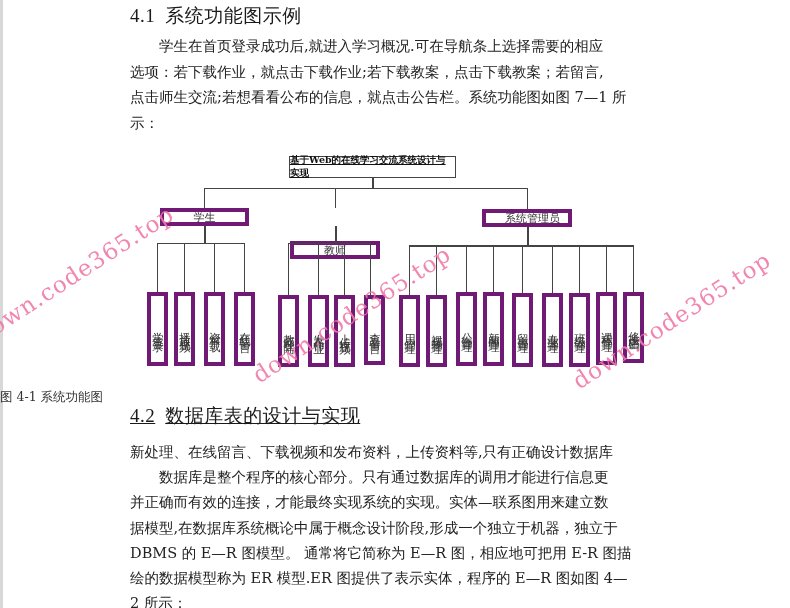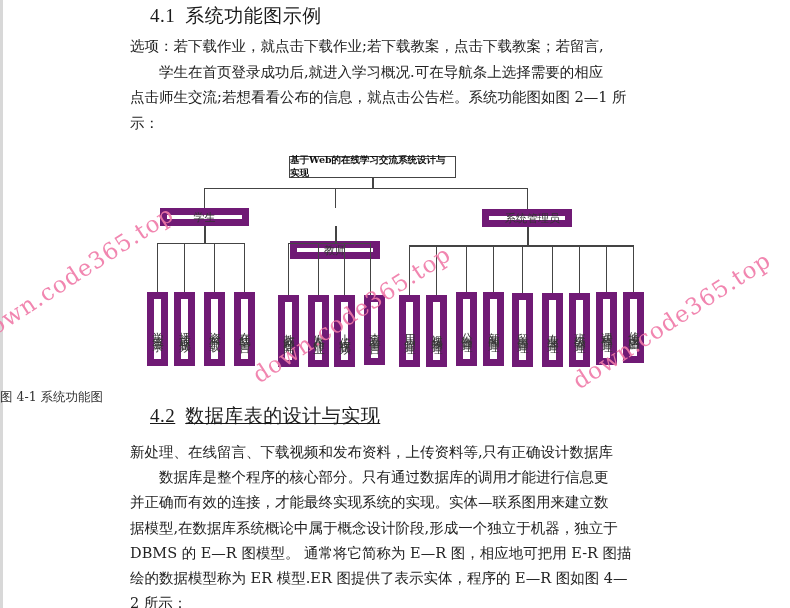--- a/index.html
+++ b/index.html
@@ -1,45 +1,45 @@
 <!DOCTYPE html>
 <html><head>
 <meta charset="utf-8">
 <style>
   html, body { margin:0; padding:0; }
   body { width:790px; height:608px; background:#fff; position:relative; overflow:hidden;
          font-family:"DejaVu Serif","Liberation Serif",serif; color:#222; }
   .leftedge { position:absolute; left:0; top:0; width:3px; height:608px; background:#d8d8d8; }
   .h { position:absolute; font-family:"DejaVu Sans","Liberation Sans",sans-serif; font-size:19px; color:#1a1a1a; letter-spacing:0.5px; }
-  .h .num { font-family:"Liberation Serif",serif; margin-right:10px;margin-left:20px; }
+  .h .num { font-family:"Liberation Serif",serif; margin-right:10px; }
   .p { position:absolute; left:130px; width:510px; font-size:14.5px; line-height:25.6px; color:#222; }
   .line { display:block; white-space:nowrap; height:25.6px; }
   .caption { position:absolute; left:0; width:790px; top:377px; font-size:12.5px; color:#333;margin-top:12px; }
-  .box { position:absolute; border:7px solid #701a75; background:#fff; box-sizing:border-box;
+  .box { position:absolute; border:4px solid #701a75; background:#fff; box-sizing:border-box;
          display:flex; align-items:center; justify-content:center; font-size:11px; color:#333; }
-  .root { font-weight:bold; font-size:9.5px; color:#111; border:1.4px solid #444; }
+  .root { font-weight:bold; font-size:9.5px; color:#111; border:1.4px solid #444;text-decoration:underline; }
   .vbox { flex-direction:column; font-size:11.5px; line-height:15px; }
   .vbox span { display:block; }
   .ln { position:absolute; background:#444; }
   .wm { position:absolute; color:#f07aa8; font-family:"DejaVu Serif",serif; font-size:23px;
         letter-spacing:1px; transform:rotate(-33deg); transform-origin:left bottom; white-space:nowrap; opacity:0.9; }
 </style>
 </head>
 <body>
 
 <div class="leftedge"></div>
 
 <div class="h" style="left:130px; top:3px;">
   <span class="num">4.1</span><span>系统功能图示例</span>
 </div>
 
 <div class="p" style="top:34px;">
+  <span class="line">　　学生在首页登录成功后,就进入学习概况.可在导航条上选择需要的相应</span>
   <span class="line">选项：若下载作业，就点击下载作业;若下载教案，点击下载教案；若留言,</span>
-  <span class="line">　　学生在首页登录成功后,就进入学习概况.可在导航条上选择需要的相应</span>
-  <span class="line">点击师生交流;若想看看公布的信息，就点击公告栏。系统功能图如图 2—1 所</span>
+  <span class="line">点击师生交流;若想看看公布的信息，就点击公告栏。系统功能图如图 7—1 所</span>
   <span class="line">示：</span>
 </div>
 
 <div>
 
   <div class="box root" style="left:289px; top:156px; width:167px; height:22px;">
     <span>基于Web的在线学习交流系统设计与实现</span>
   </div>
 
   <div class="ln" style="left:372px; top:178px; width:1.5px; height:11px;"></div>

